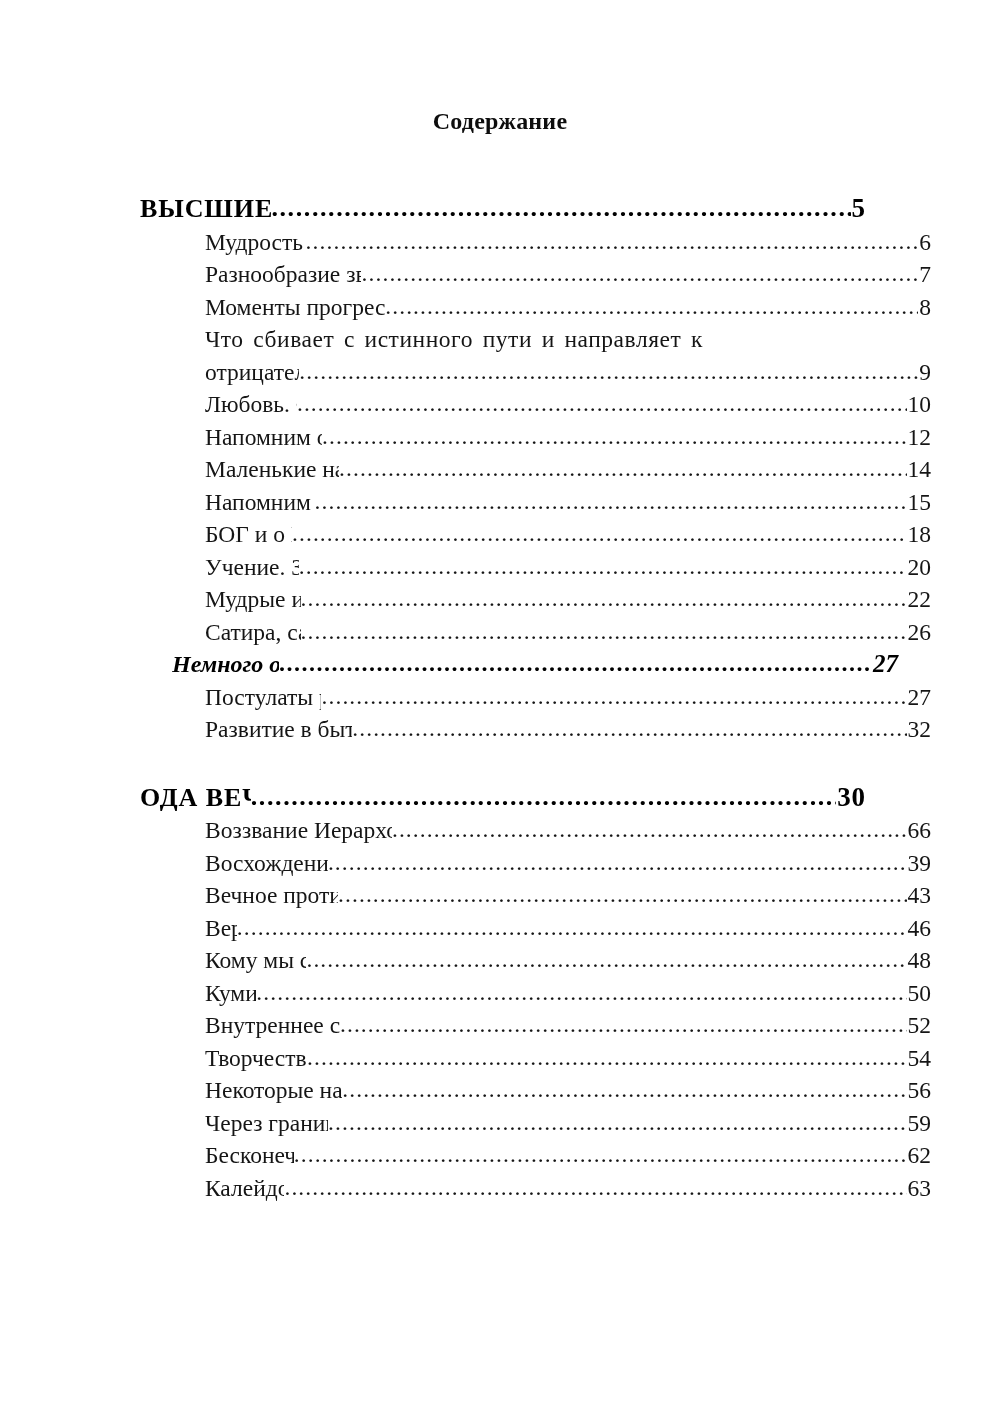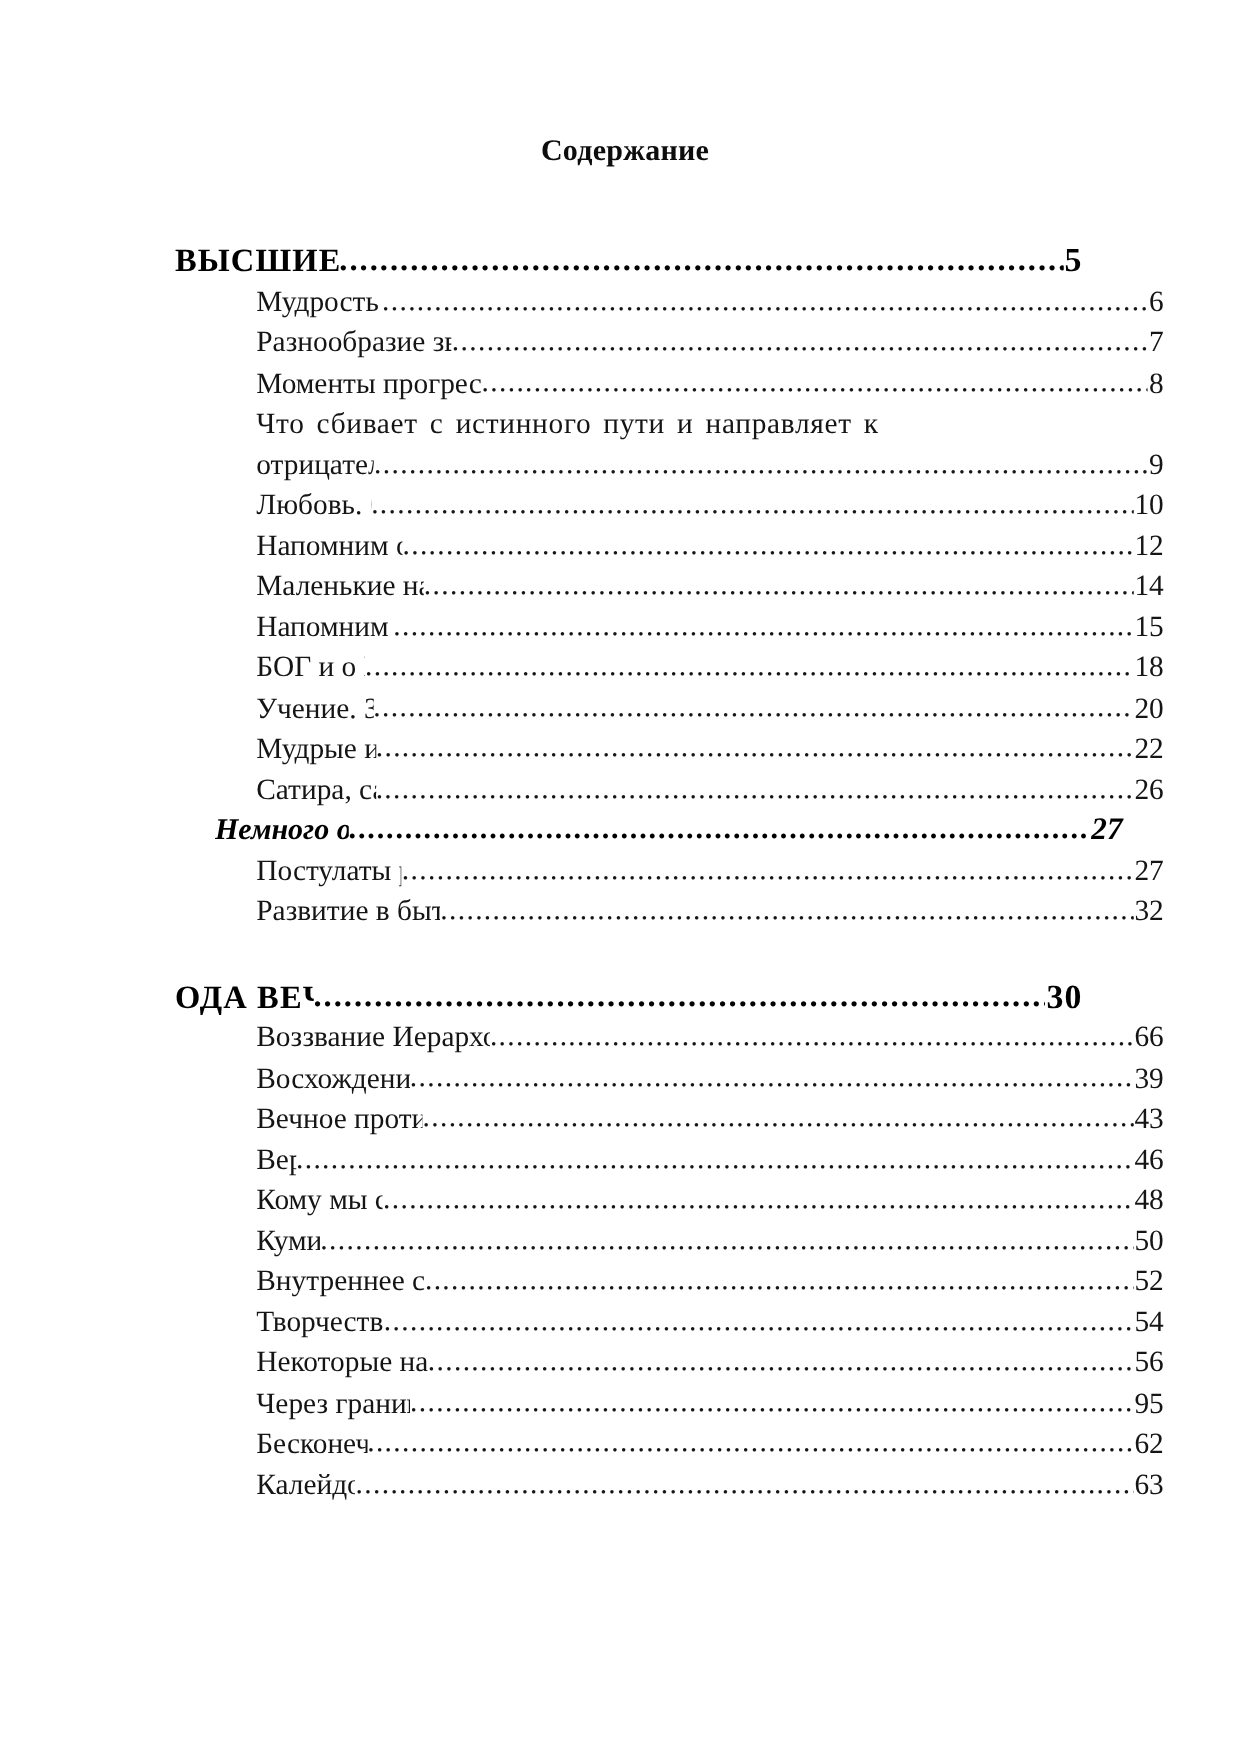--- a/index.html
+++ b/index.html
@@ -249,21 +249,21 @@
         <span class="page-num">54</span>
       </div>
       <div class="entry level-item">
         <span class="label">Некоторые напоминания</span>
         <span class="leader"></span>
         <span class="page-num">56</span>
       </div>
       <div class="entry level-item">
         <span class="label">Через границы миров</span>
         <span class="leader"></span>
-        <span class="page-num">95</span>
+        <span class="page-num">59</span>
       </div>
       <div class="entry level-item">
         <span class="label">Бесконечность </span>
         <span class="leader"></span>
         <span class="page-num">62</span>
       </div>
       <div class="entry level-item">
         <span class="label">Калейдоскоп </span>
         <span class="leader"></span>
         <span class="page-num">63</span>

